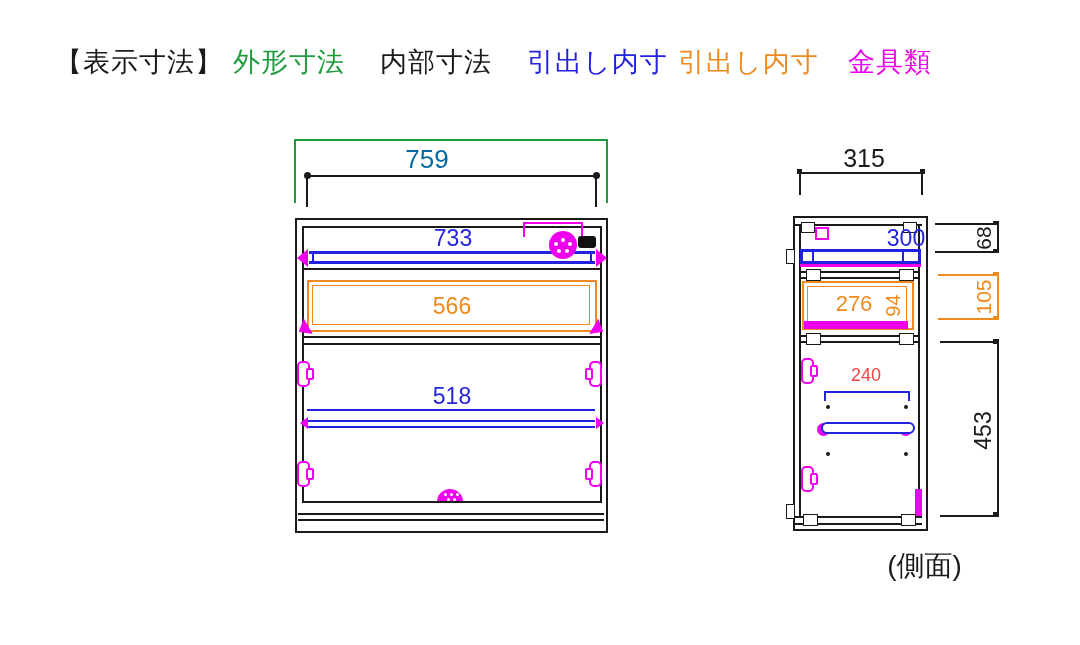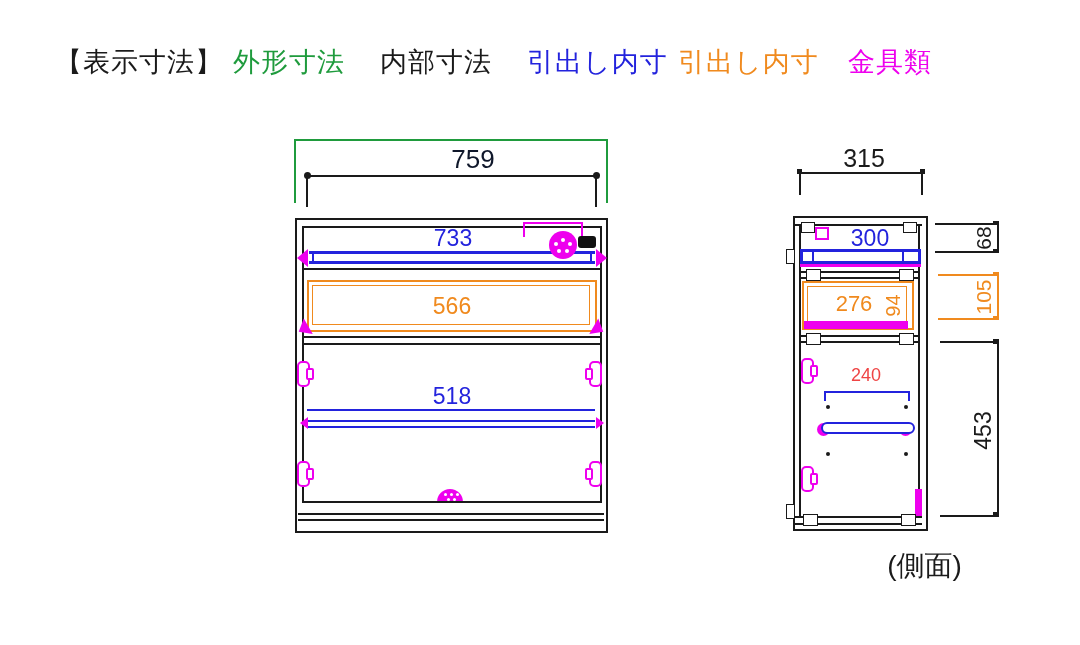--- a/index.html
+++ b/index.html
@@ -52,21 +52,21 @@
   <span class="lg" style="left: 233px; color: rgb(31, 155, 61);">外形寸法</span>
   <span class="lg" style="left: 380px; color: rgb(26, 26, 26);">内部寸法</span>
   <span class="lg" style="left: 527px; color: rgb(35, 35, 221);">引出し内寸</span>
   <span class="lg" style="left: 848px; color: rgb(238, 0, 238);">金具類</span>
   <span class="lg" style="left: 678px; color: rgb(240, 138, 30);">引出し内寸</span>
 
   <div class="hl green-bg" style="left:294px;top:139px;width:314px;height:2px"></div>
   <div class="vl green-bg" style="left:294px;top:139px;width:2px;height:64px"></div>
   <div class="vl green-bg" style="left:606px;top:139px;width:2px;height:64px"></div>
 
-  <div class="txt" style="left: 423px; top: 146px; width: 100px; font-size: 26px; color: #0f172a;">759</div>
+  <div class="txt" style="left: 377px; top: 146px; width: 100px; font-size: 26px; color: #0369a1;">759</div>
   <div class="hl" style="left:307px;top:175px;width:290px;height:2px"></div>
   <div class="dot" style="left:304px;top:172px;width:7px;height:7px"></div>
   <div class="dot" style="left:593px;top:172px;width:7px;height:7px"></div>
   <div class="vl" style="left:306px;top:175px;width:2px;height:32px"></div>
   <div class="vl" style="left:595px;top:175px;width:2px;height:32px"></div>
 
   <div class="outline" style="left:295px;top:218px;width:309px;height:311px"></div>
   <div class="vl" style="left:302px;top:226px;width:1.5px;height:276px"></div>
   <div class="vl" style="left:600px;top:226px;width:1.5px;height:276px"></div>
   <div class="hl" style="left:302px;top:226px;width:300px;height:1.5px"></div>
@@ -119,21 +119,21 @@
   <div class="outline" style="left:793px;top:216px;width:131px;height:311px"></div>
   <div class="hl" style="left:795px;top:224px;width:127px;height:1.5px"></div>
   <div class="vl" style="left:799px;top:226px;width:1.5px;height:290px"></div>
   <div class="vl" style="left:918px;top:226px;width:1.5px;height:290px"></div>
   <div class="notch" style="left:801px;top:222px;width:12px;height:9px"></div>
   <div class="notch" style="left:903px;top:222px;width:12px;height:9px"></div>
   <div class="notch" style="left:786px;top:249px;width:7px;height:13px"></div>
   <div class="notch" style="left:786px;top:504px;width:7px;height:13px"></div>
 
   <div class="msq" style="left:815px;top:227px;width:10px;height:9px"></div>
-  <div class="txt" style="left: 820px; top: 226px; width: 100px; font-size: 23px; color: rgb(35, 35, 221);">300</div>
+  <div class="txt" style="left: 856px; top: 226px; width: 100px; font-size: 23px; color: rgb(35, 35, 221);">300</div>
   <div class="bshelf" style="left:800px;top:249px;width:115px;height:9px"></div>
   <div class="vl blue-bg" style="left:812px;top:252px;width:2px;height:9px"></div>
   <div class="vl blue-bg" style="left:902px;top:252px;width:2px;height:9px"></div>
   <div class="hl mag-bg" style="left:800px;top:264px;width:121px;height:3px"></div>
 
   <div class="hl" style="left:800px;top:271px;width:119px;height:1.5px"></div>
   <div class="hl" style="left:800px;top:277px;width:119px;height:1.5px"></div>
   <div class="notch" style="left:806px;top:269px;width:13px;height:10px"></div>
   <div class="notch" style="left:899px;top:269px;width:13px;height:10px"></div>
 

